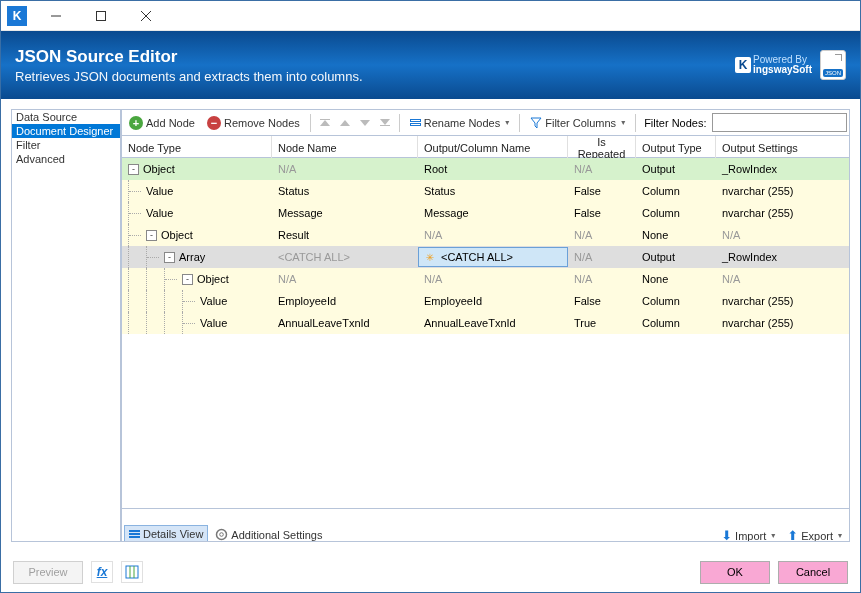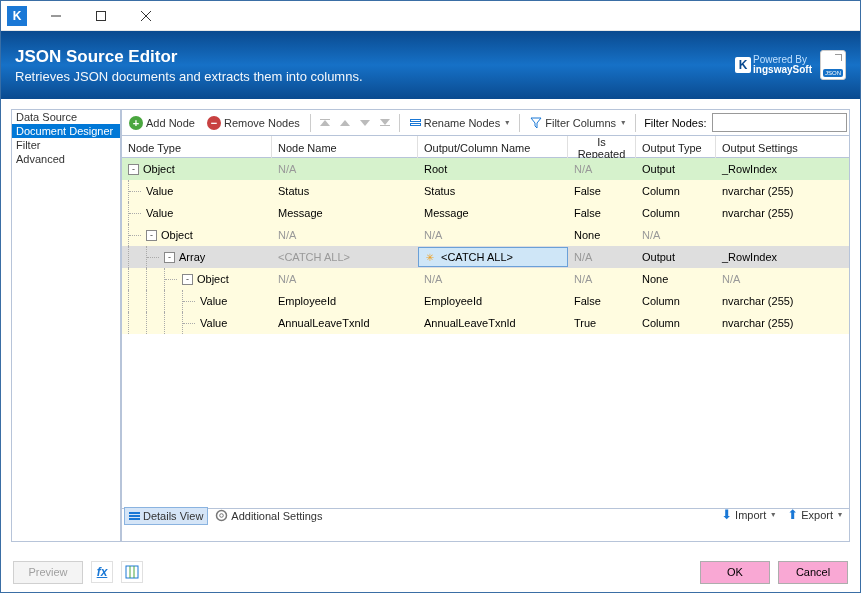--- a/index.html
+++ b/index.html
@@ -49,21 +49,21 @@
   .gridrow.green { background: #d6f2cc; }
   .gridrow.yellow { background: #fffce0; }
   .gridrow.selected { background: #dedede; }
   .gridrow.selected .ocn-cell { background: #cfe6f7; border:1px solid #6aa0d8; height:20px; margin:1px 0; padding:0 4px; }
   .ntcell { display:flex; align-items:center; height:100%; }
   .tree-ind { display:inline-block; width:18px; height:100%; border-left:1px dotted #aaa; position:relative; }
   .tree-ind.hl::after { content:""; position:absolute; top:50%; left:0; width:12px; border-top:1px dotted #aaa; }
   .expander { width:11px; height:11px; border:1px solid #888; background:#fff; display:flex; align-items:center; justify-content:center; font-size:9px; line-height:1; color:#444; margin-right:4px; cursor:default; }
   .badge { width:14px; height:14px; display:flex; align-items:center; justify-content:center; font-size:10px; margin-right:4px; }
   .badge.star { color:#f0a020; }
-  .footbar { height: 26px; display: flex; align-items: flex-end; border-top: 1px solid #b7c4d9; padding: 16px 2px; gap: 2px; background: #fff; }
+  .footbar { height: 26px; display: flex; align-items: flex-start; border-top: 1px solid #b7c4d9; padding: 16px 2px; gap: 2px; background: #fff; }
   .footbar .tbtn.active { background: #d5e5f7; border-color: #8ab3e0; }
   .spacer { flex:1; }
   .bottombar { height: 40px; display: flex; align-items: center; padding: 0 12px; gap: 8px; border-top: 0px solid #ddd; }
   .btn { min-width: 70px; height: 23px; border: 1px solid #adadad; background: #f9a8d4; font-size: 11px; display:flex; align-items:center; justify-content:center; cursor:default; }
   .btn.disabled { color: #a0a0a0; background: #f4f4f4; border-color:#d0d0d0; }
   .smicon { width: 22px; height: 22px; border:1px solid #e0e0e0; display:flex; align-items:center; justify-content:center; font-size:12px; color:#1a78d6; background:#fff; }
   .funnel { width:12px; height:12px; }
   .gear { width:13px; height:13px; }
 </style>
 </head>
@@ -229,20 +229,21 @@
             <div class="gc">nvarchar (255)</div>
           </div>
           <div class="gridrow yellow">
             <div class="gc">
               <div class="ntcell">
                 <span class="tree-ind hl"></span>
                 <span class="expander">-</span>
                 <span>Object</span>
               </div>
             </div>
+            <div class="gc">Result</div>
             <div class="gc na">
               <span>N/A</span>
             </div>
             <div class="gc na">N/A</div>
             <div class="gc">None</div>
             <div class="gc na">N/A</div>
           </div>
           <div class="gridrow  selected">
             <div class="gc">
               <div class="ntcell">

